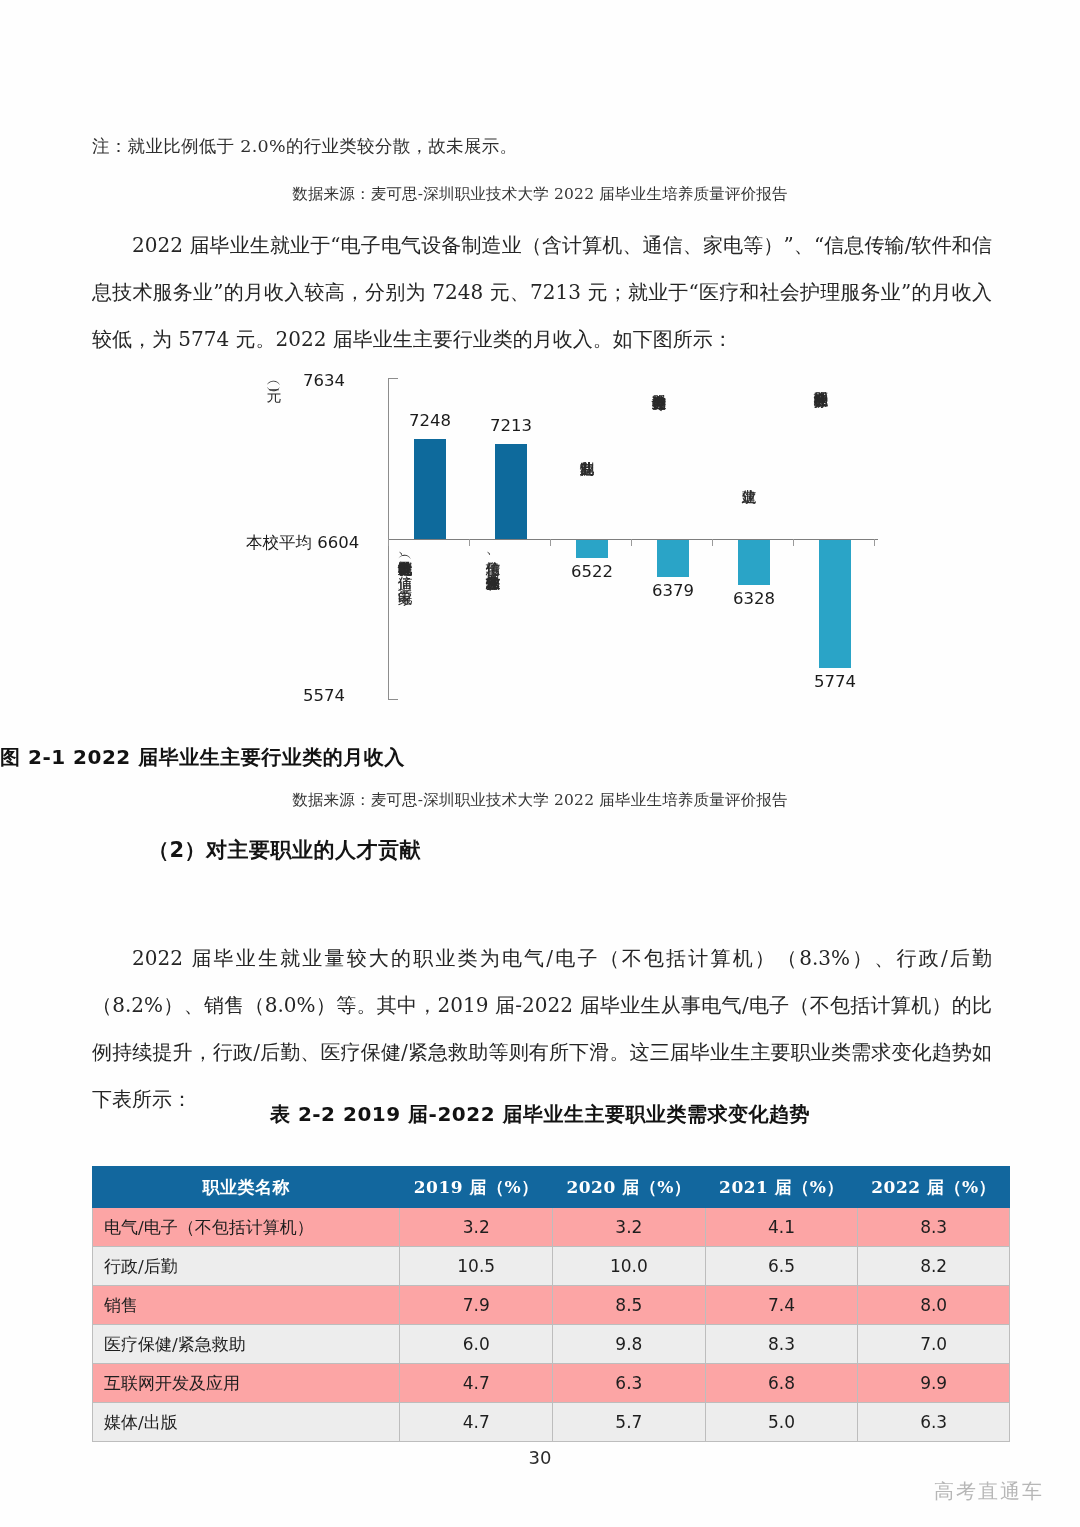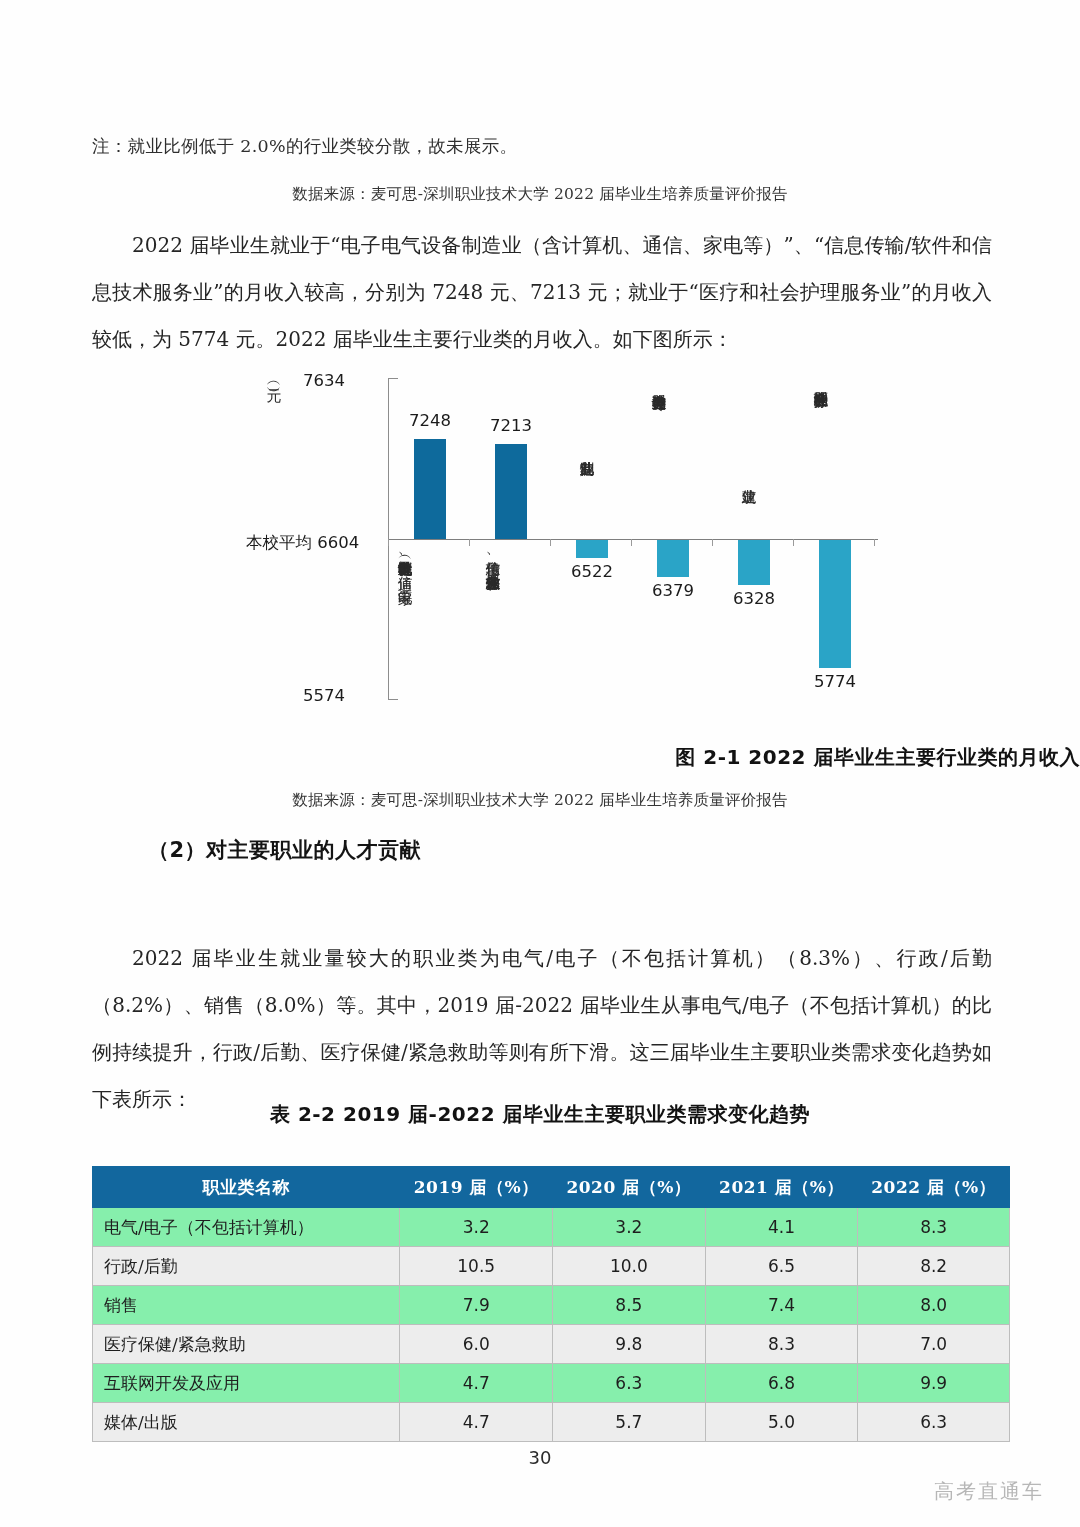--- a/index.html
+++ b/index.html
@@ -133,21 +133,21 @@
     font-size: 14.5px;
     line-height: 17px;
     color: #2a2a2a;
     letter-spacing: 0px;
     font-family: "DejaVu Serif", "Liberation Serif", serif;
   }
 
   .fig-caption {
     position: absolute;
     width: 100%;
-    text-align: right;
+    text-align: left;
     font-size: 20px;
     font-weight: bold;
     color: #121212;
     letter-spacing: .5px;
     font-family: "DejaVu Sans", "Liberation Sans", sans-serif;
   }
 
   .heading2 {
     position: absolute;
     left: 148px;
@@ -197,21 +197,21 @@
   table.data td.name {
     text-align: left;
     padding-left: 11px;
   }
   table.data td.num {
     text-align: center;
     font-family: "DejaVu Sans", "Liberation Sans", sans-serif;
     font-size: 17px;
   }
   table.data tr.alt td { background: #ededed; }
-  table.data tr.plain td { background: #86efac; }
+  table.data tr.plain td { background: #fca5a5; }
 
   .page-no {
     position: absolute;
     width: 100%;
     text-align: center;
     font-size: 18px;
     color: #2b2b2b;
     font-family: "DejaVu Sans", "Liberation Sans", sans-serif;
   }
   .watermark {

